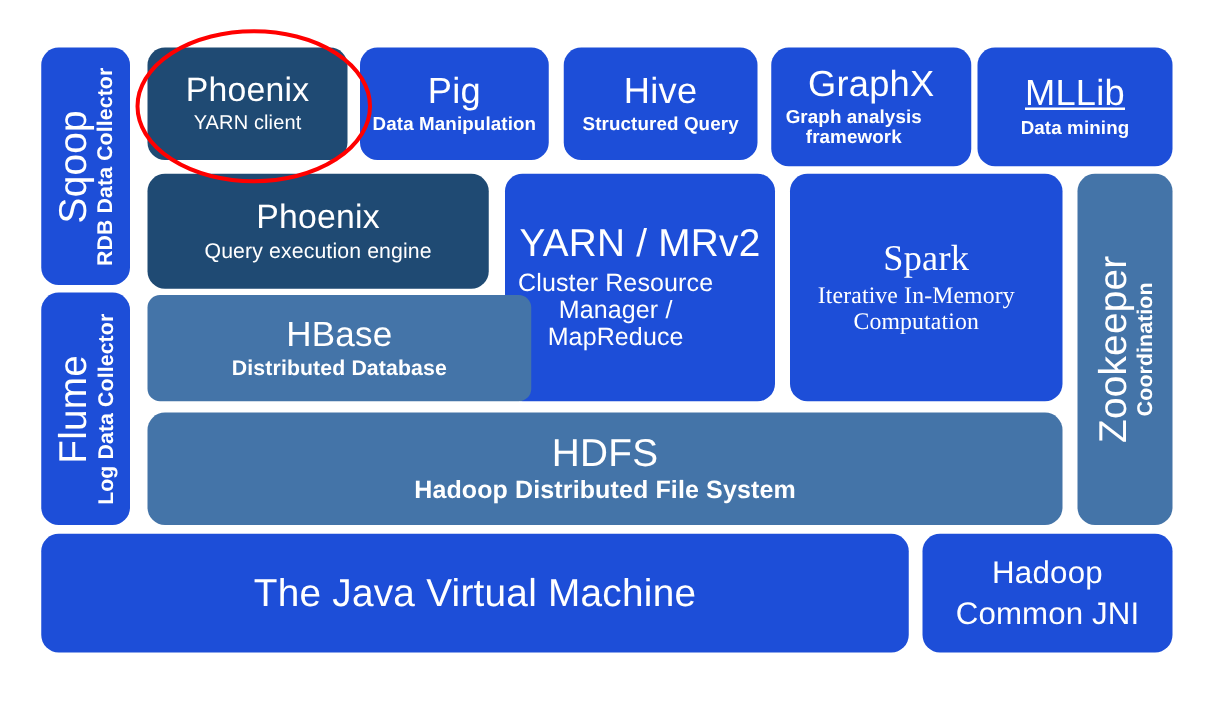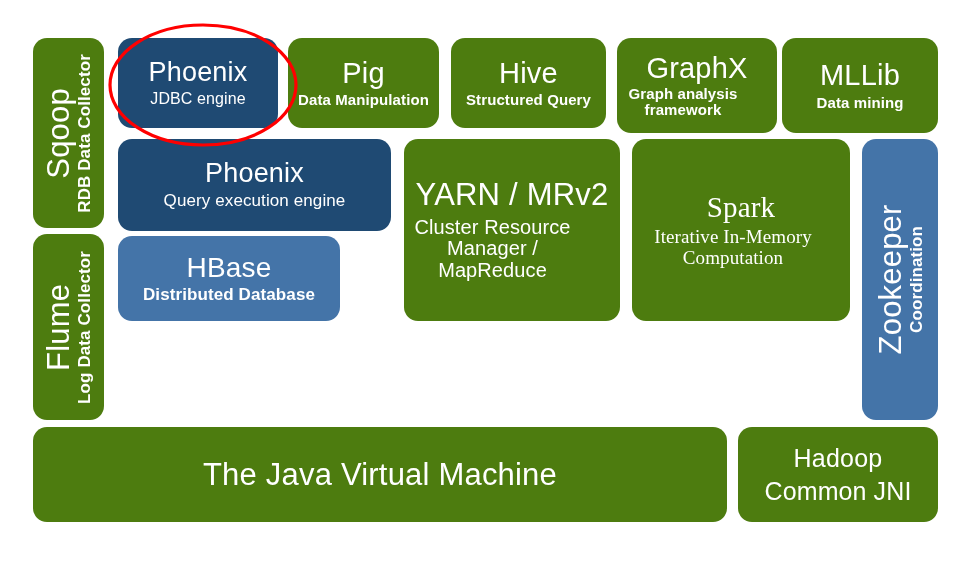--- a/index.html
+++ b/index.html
@@ -34,21 +34,21 @@
   }
   .box .title {
     font-weight: 400;
     letter-spacing: 0.2px;
     white-space: nowrap;
   }
   .box .sub {
     font-weight: 400;
     letter-spacing: 0.1px;
   }
-  .gray  { background: #4d7c0f; }
+  .gray  { background: #1d4ed8; }
   .blue  { background: #4474a8; }
   .navy  { background: #1f4a73; }
 
   
   .vert {
     flex-direction: row;
     align-items: center;
     justify-content: center;
   }
   .vert .vwrap {
@@ -81,40 +81,40 @@
 
   <div class="box gray vert" style="left:33px; top:234px; width:71px; height:186px;">
     <div class="vwrap">
       <div class="title" style="font-size:31px;">Flume</div>
       <div class="sub" style="font-size:17px; font-weight:bold; margin-top:1px;">Log Data Collector</div>
     </div>
   </div>
 
   <div class="box navy" style="left:118px; top:38px; width:160px; height:90px;">
     <div class="title" style="font-size:27px;">Phoenix</div>
-    <div class="sub" style="font-size:16px; margin-top:3px;">JDBC engine</div>
+    <div class="sub" style="font-size:16px; margin-top:3px;">YARN client</div>
   </div>
 
   <div class="box gray" style="left:288px; top:38px; width:151px; height:90px;">
     <div class="title" style="font-size:29px;">Pig</div>
     <div class="sub" style="font-size:15px; font-weight:bold; margin-top:3px;">Data Manipulation</div>
   </div>
 
   <div class="box gray" style="left:451px; top:38px; width:155px; height:90px;">
     <div class="title" style="font-size:29px;">Hive</div>
     <div class="sub" style="font-size:15px; font-weight:bold; margin-top:3px;">Structured Query</div>
   </div>
 
   <div class="box gray" style="left:617px; top:38px; width:160px; height:95px;">
     <div class="title" style="font-size:29px;">GraphX</div>
     <div class="sub" style="font-size:15px; font-weight:bold; margin-top:2px; max-width:120px;">Graph analysis framework</div>
   </div>
 
   <div class="box gray" style="left:782px; top:38px; width:156px; height:95px;">
-    <div class="title" style="font-size:29px;">MLLib</div>
+    <div class="title" style="font-size:29px;text-decoration:underline;">MLLib</div>
     <div class="sub" style="font-size:15px; font-weight:bold; margin-top:3px;">Data mining</div>
   </div>
 
   <div class="box navy" style="left:118px; top:139px; width:273px; height:92px;">
     <div class="title" style="font-size:27px;">Phoenix</div>
     <div class="sub" style="font-size:17px; margin-top:4px;">Query execution engine</div>
   </div>
 
   <div class="box gray" style="left:404px; top:139px; width:216px; height:182px;">
     <div class="title" style="font-size:31px;">YARN / MRv2</div>
@@ -126,25 +126,29 @@
     <div class="sub" style="font-size:19px; margin-top:4px; max-width:190px;">Iterative In-Memory Computation</div>
   </div>
 
   <div class="box blue vert" style="left:862px; top:139px; width:76px; height:281px;">
     <div class="vwrap">
       <div class="title" style="font-size:31px;">Zookeeper</div>
       <div class="sub" style="font-size:17px; font-weight:bold; margin-top:1px;">Coordination</div>
     </div>
   </div>
 
-  <div class="box blue" style="left:118px; top:236px; width:222px; height:85px;">
+  <div class="box blue" style="left:118px; top:236px; width:307px; height:85px;border-radius:10px;">
     <div class="title" style="font-size:28px;">HBase</div>
     <div class="sub" style="font-size:17px; font-weight:bold; margin-top:3px;">Distributed Database</div>
   </div>
 
+  <div class="box blue" style="left:118px; top:330px; width:732px; height:90px;">
+    <div class="title" style="font-size:31px;">HDFS</div>
+    <div class="sub" style="font-size:20px; font-weight:bold; margin-top:3px;">Hadoop Distributed File System</div>
+  </div>
 
   <div class="box gray" style="left:738px; top:427px; width:200px; height:95px;">
     <div class="title" style="font-size:25px;">Hadoop</div>
     <div class="sub" style="font-size:25px; margin-top:6px;">Common JNI</div>
   </div>
 
   <div class="box gray" style="left:33px; top:427px; width:694px; height:95px;">
     <div class="title" style="font-size:31px;">The Java Virtual Machine</div>
   </div>
 

